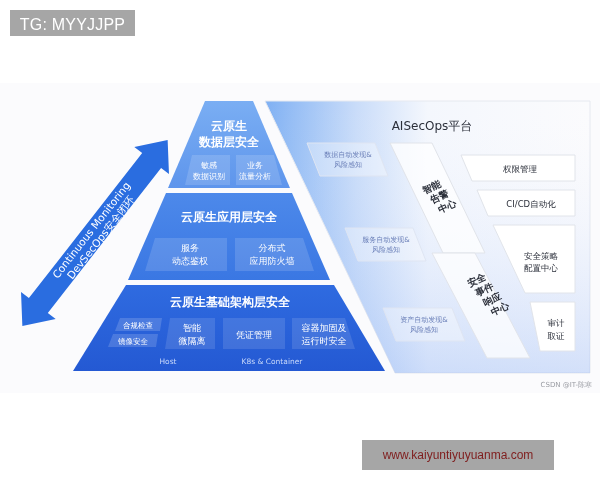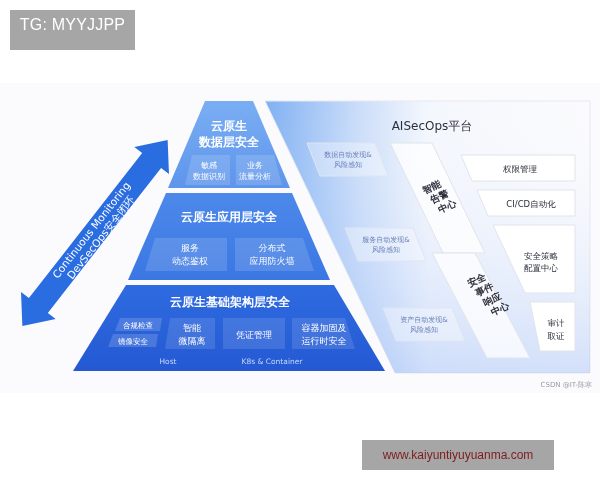--- a/index.html
+++ b/index.html
@@ -1,21 +1,21 @@
 <!DOCTYPE html>
 <html><head>
 <meta charset="utf-8">
 <style>
   html, body { margin: 0; padding: 0; }
   body {
     width: 600px; height: 480px; background: #ffffff; position: relative; overflow: hidden;
     font-family: "DejaVu Sans", "Liberation Sans", sans-serif;
   }
   .watermark-top {
-    position: absolute; left: 10px; top: 10px; width: 125px; height: 40px;
+    position: absolute; left: 10px; top: 10px; width: 125px; height: 26px;
     background: #a6a6a6; color: #ffffff; font-family: "Liberation Sans", sans-serif;
     font-size: 16px; line-height: 30px; text-align: center; letter-spacing: 0.2px;
   }
   .watermark-bottom {
     position: absolute; left: 362px; top: 440px; width: 192px; height: 30px;
     background: #a6a6a6; color: #7f1d1d; font-family: "Liberation Sans", sans-serif;
     font-size: 12px; line-height: 30px; text-align: center;
   }
   .figure {
     position: absolute; left: 0; top: 83px; width: 600px; height: 310px;

